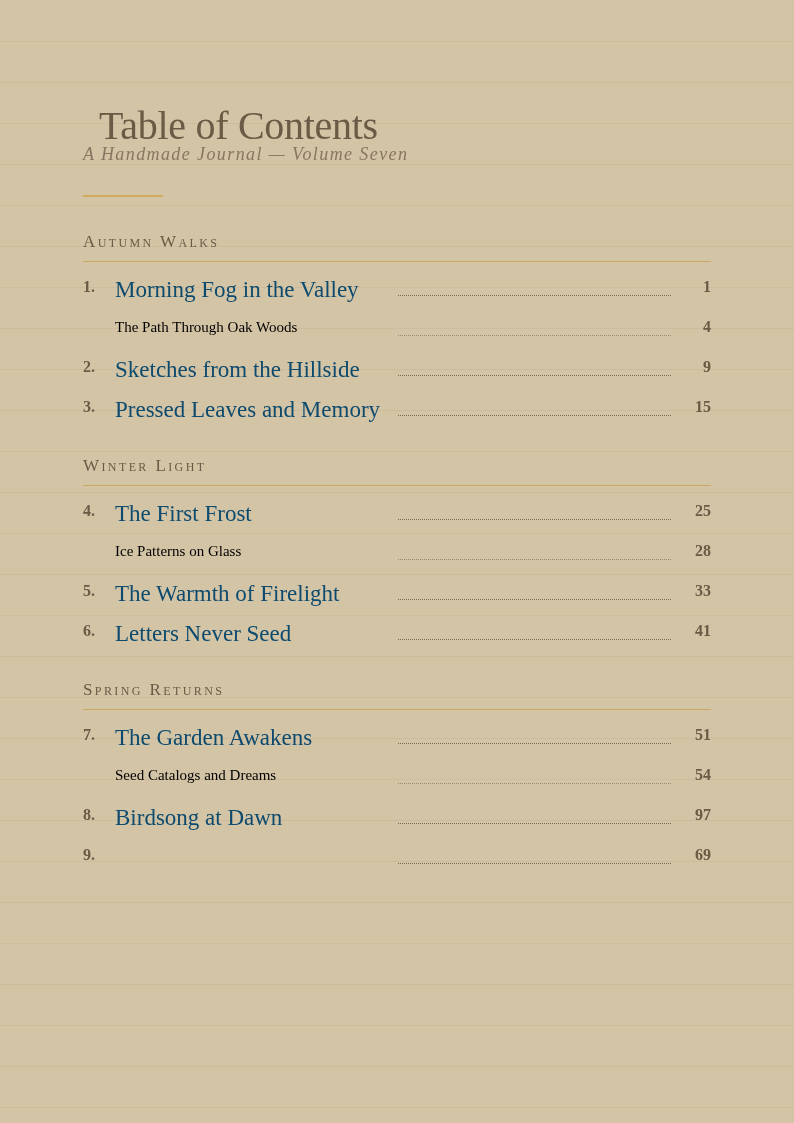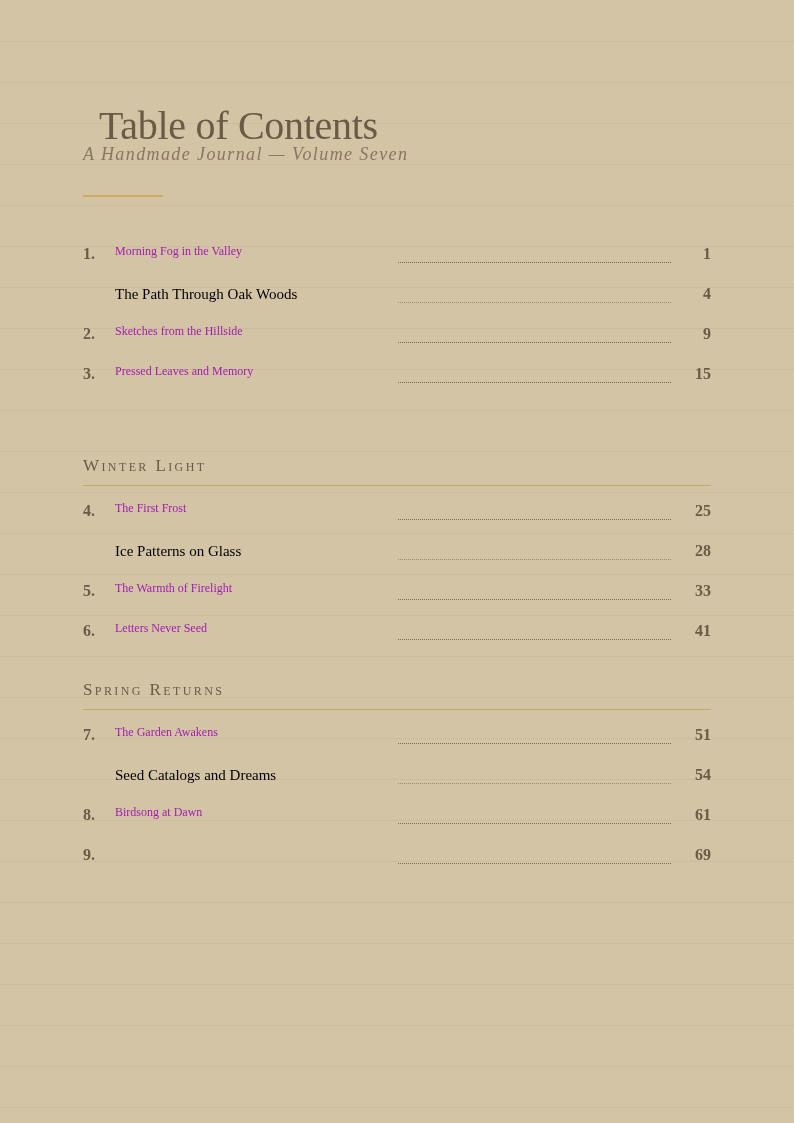--- a/index.html
+++ b/index.html
@@ -39,22 +39,22 @@
   }
   .entry { position: relative; height: 40px; width: 628px; }
   .entries { margin-top: 12px; }
   .num {
     position: absolute; left: 0; top: 4px;
     font-family: "Liberation Serif", serif; font-weight: bold;
     font-size: 16px; color: #6b5a45;
   }
   .etitle {
     position: absolute; left: 32px; top: 3px;
-    font-family: "Liberation Serif", serif; font-size: 12px;
-    color: #a21caf; white-space: nowrap;
+    font-family: "Liberation Serif", serif; font-size: 23px;
+    color: #0c4a6e; white-space: nowrap;
   }
   .entry.sub .etitle { font-size: 15px; color: #000000; top: 5px; }
   .leader {
     position: absolute; left: 315px; width: 273px; top: 21px;
     border-bottom: 1px dotted #7d6a52; height: 0;
   }
   .entry.sub .leader { border-bottom-color: #9a8870; }
   .page-num {
     position: absolute; right: 0; top: 4px;
     font-family: "Liberation Serif", serif; font-weight: bold;
@@ -63,20 +63,21 @@
 </style>
 </head>
 <body>
 
 <div class="page">
   <h1 class="title">Table of Contents</h1>
   <div class="subtitle">A Handmade Journal — Volume Seven</div>
   <div class="accent-bar"></div>
 
   <div class="section" style="top:229px;">
+    <div class="section-heading">Autumn Walks</div>
     <div class="entries">
       <div class="entry">
         <span class="num">1.</span>
         <span class="etitle">Morning Fog in the Valley</span>
         <span class="leader"></span>
         <span class="page-num">1</span>
       </div>
       <div class="entry sub">
         <span class="etitle">The Path Through Oak Woods</span>
         <span class="leader"></span>
@@ -137,21 +138,21 @@
       </div>
       <div class="entry sub">
         <span class="etitle">Seed Catalogs and Dreams</span>
         <span class="leader"></span>
         <span class="page-num">54</span>
       </div>
       <div class="entry">
         <span class="num">8.</span>
         <span class="etitle">Birdsong at Dawn</span>
         <span class="leader"></span>
-        <span class="page-num">61</span>
+        <span class="page-num">97</span>
       </div>
       <div class="entry">
         <span class="num">9.</span>
         <span class="leader"></span>
         <span class="page-num">69</span>
       </div>
     </div>
   </div>
 </div>
 

